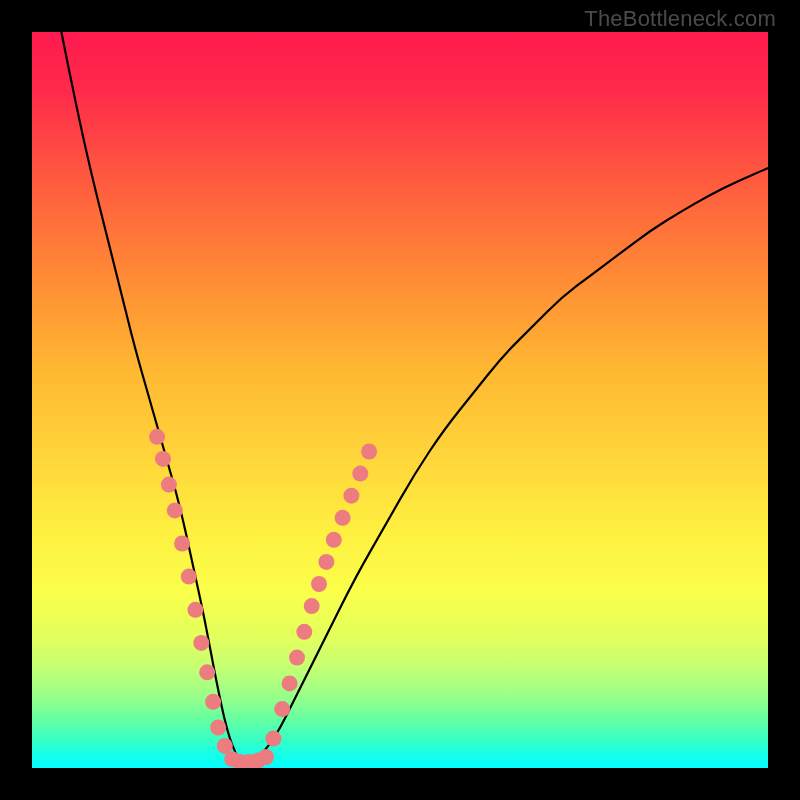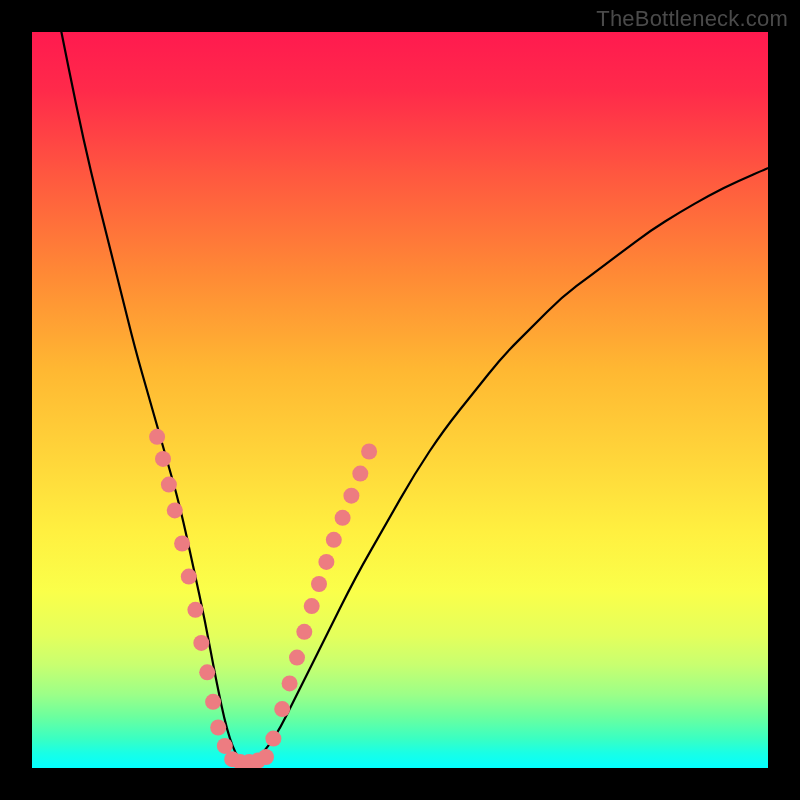--- a/index.html
+++ b/index.html
@@ -37,21 +37,21 @@
       #9cff88 90%,
       #6cff9e 93%,
       #3affc2 96%,
       #18ffe6 98%,
       #04ffff 100%
     );
   }
   .watermark {
     position: absolute;
     top: 6px;
-    right: 12px;
+    right: 24px;
     color: #4a4a4a;
     font-size: 22px;
     font-weight: 500;
     letter-spacing: 0.2px;
     user-select: none;
   }
   svg.overlay {
     position: absolute;
     left: 0; top: 0;
     width: 736px; height: 736px;

